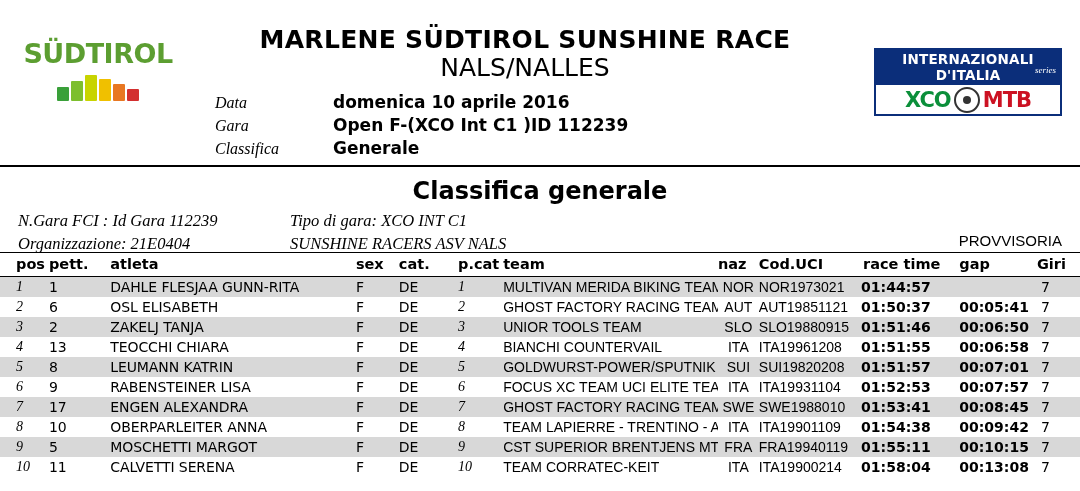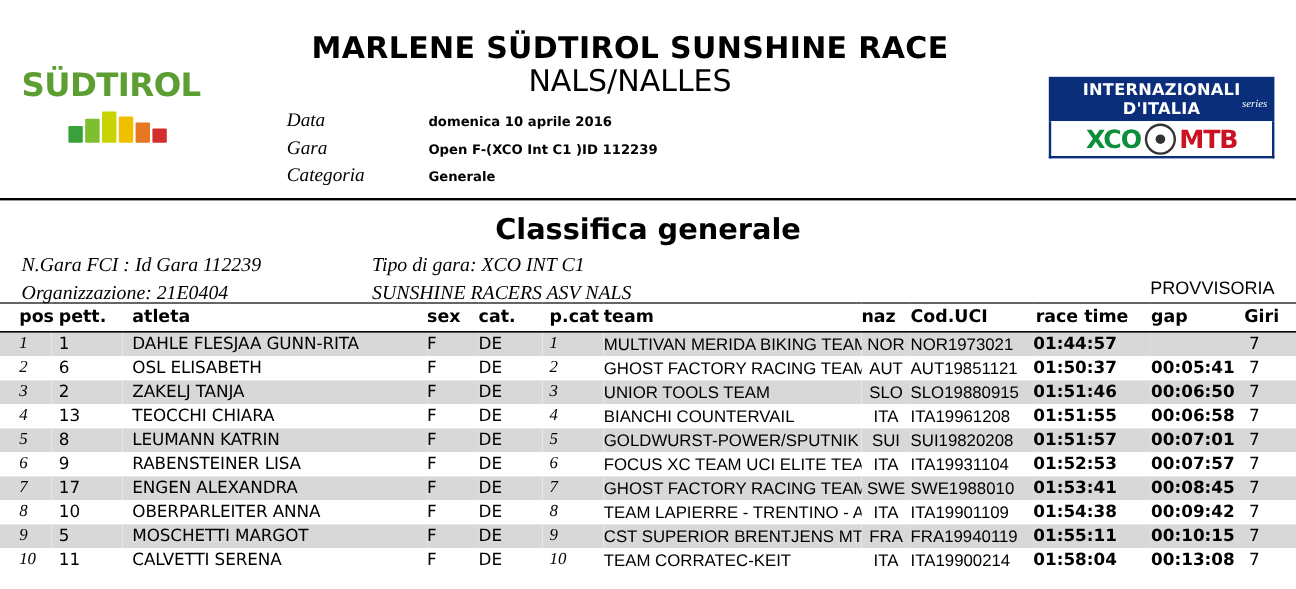--- a/index.html
+++ b/index.html
@@ -11,21 +11,21 @@
     font-family: "Liberation Sans", sans-serif;
     color: #000000;
     overflow: hidden;
   }
   .page { position: relative; width: 1080px; height: 491px; }
 
   
   .header { position: relative; height: 165px; }
 
   .logo-left {
-    position: absolute; left: 18px; top: 56px; width: 160px; 
+    position: absolute; left: 18px; top: 38px; width: 160px; text-align: center;
   }
   .logo-left .wordmark {
     font-family: "DejaVu Sans", sans-serif;
     font-weight: bold;
     font-size: 27px;
     color: #5c9e31;
     letter-spacing: -0.5px;
   }
   .logo-left .bars {
     margin-top: 6px;
@@ -59,30 +59,29 @@
   .meta {
     position: absolute; left: 215px; top: 92px;
     font-size: 15px;
   }
   .meta .row { display: flex; align-items: baseline; height: 23px; }
   .meta .lbl {
     width: 118px;
     font-style: italic;
     font-family: "Liberation Serif", serif;
     font-size: 16px;
-    margin-left: 24px;
   }
   .meta .val {
     font-family: "DejaVu Sans", sans-serif;
     font-weight: bold;
-    font-size: 11px;
+    font-size: 17px;
   }
 
   .logo-right {
-    position: absolute; right: 18px; top: 64px; width: 188px;
+    position: absolute; right: 18px; top: 48px; width: 188px;
   }
   .logo-right .banner {
     background: #0b2e7a;
     color: #ffffff;
     font-family: "DejaVu Sans", sans-serif;
     font-weight: bold;
     font-size: 13.5px;
     text-align: center;
     padding: 3px 0 2px;
     letter-spacing: 0.2px;
@@ -142,21 +141,21 @@
   }
   .info-row {
     position: relative;
     font-family: "Liberation Serif", serif;
     font-style: italic;
     font-size: 16.5px;
     margin-top: 4px;
     height: 46px;
   }
   .info-row .c1 { position: absolute; left: 18px; top: 0; line-height: 23px; }
-  .info-row .c2 { position: absolute; left: 290px; top: 0; line-height: 23px; margin-left: 20px; }
+  .info-row .c2 { position: absolute; left: 290px; top: 0; line-height: 23px; }
   .info-row .c3 { position: absolute; right: 18px; top: 23px; font-style: normal;
                   font-family: "Liberation Sans", sans-serif; font-size: 15px; }
 
   
   table.results {
     width: 1080px;
     border-collapse: collapse;
     table-layout: fixed;
   }
   table.results th {
@@ -260,21 +259,21 @@
     <div class="meta">
       <div class="row">
         <div class="lbl">Data</div>
         <div class="val">domenica 10 aprile 2016</div>
       </div>
       <div class="row">
         <div class="lbl">Gara</div>
         <div class="val">Open F-(XCO Int C1 )ID 112239</div>
       </div>
       <div class="row">
-        <div class="lbl">Categoria</div>
+        <div class="lbl">Classifica</div>
         <div class="val">Generale</div>
       </div>
     </div>
 
     <div class="logo-right">
       <div class="banner">INTERNAZIONALI D'ITALIA</div>
       <div class="series">series</div>
       <div class="xco">
         <span class="xco-txt">XCO</span>
         <span class="wheel"></span>

